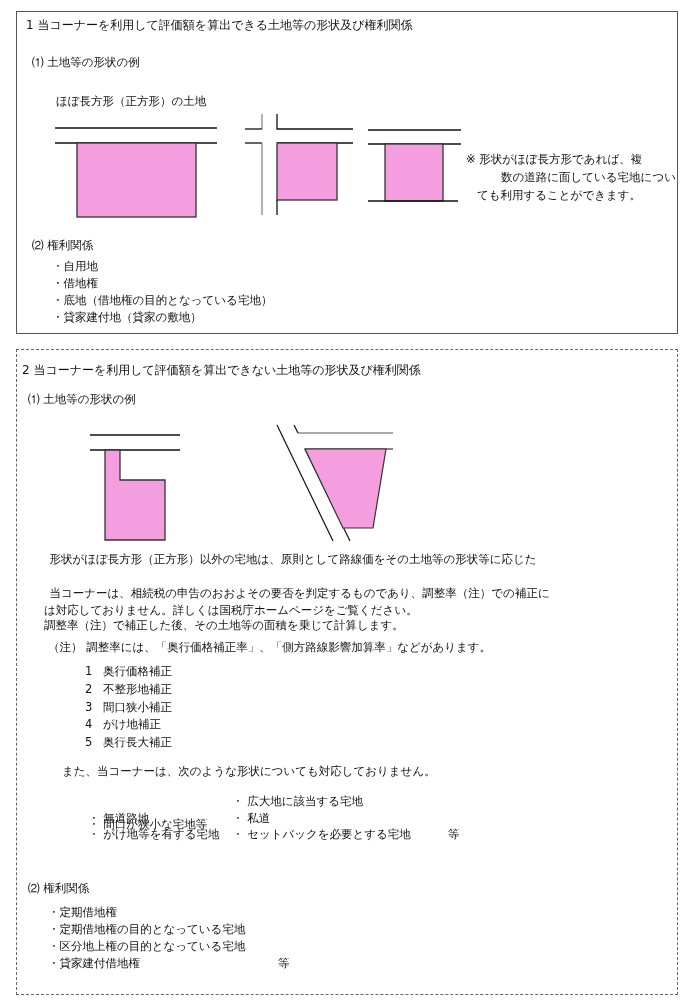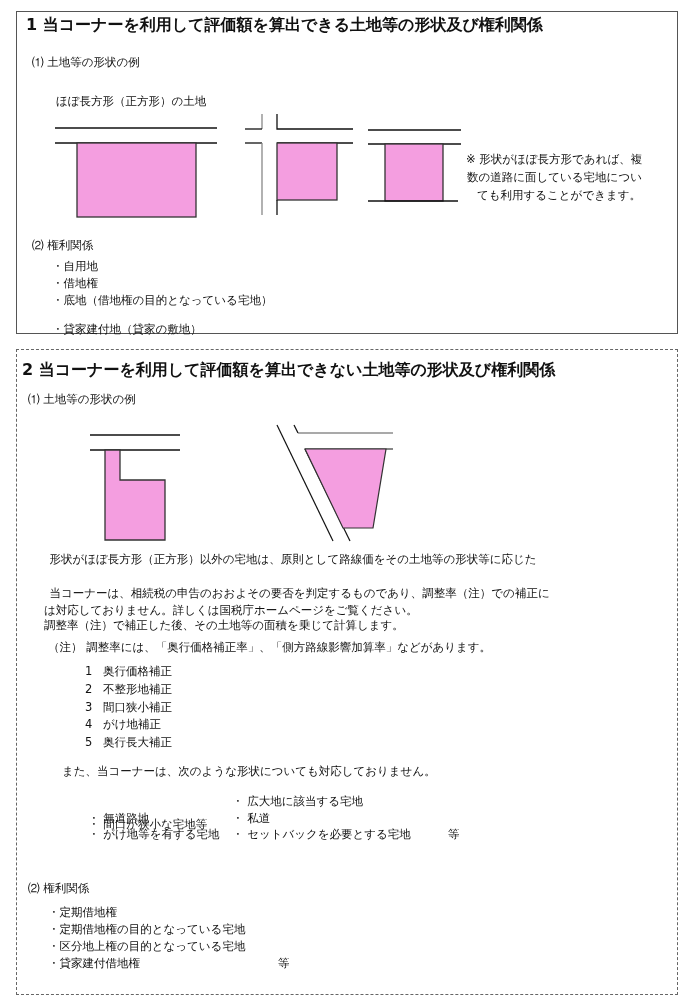--- a/index.html
+++ b/index.html
@@ -3,21 +3,21 @@
 <meta charset="utf-8">
 <style>
   html, body { margin:0; padding:0; background:#ffffff; }
   body { width:690px; height:1001px; position:relative; overflow:hidden;
          font-family:"DejaVu Sans", "Liberation Sans", sans-serif; color:#111; font-size:11.5px; }
   .box1 { position:absolute; left:16px; top:11px; width:662px; height:323px;
           border:1px solid #555; box-sizing:border-box; }
   .box2 { position:absolute; left:16px; top:349px; width:662px; height:646px;
           border:1px dashed #666; box-sizing:border-box; }
   .t { position:absolute; white-space:nowrap; line-height:16px; }
-  .h { font-weight:bold; font-size:16px; }
+  .h { font-weight:normal; font-size:12px; }
   svg.diag { position:absolute; left:0; top:0; }
 </style>
 </head>
 <body>
 
 <svg class="diag" width="690" height="1001">
 
   <g stroke="#111" stroke-width="1.3" fill="none">
     <line x1="55" y1="128" x2="217" y2="128"></line>
     <line x1="55" y1="143" x2="217" y2="143"></line>
@@ -56,27 +56,27 @@
     <line x1="305" y1="449" x2="350" y2="541"></line>
     <polygon points="305,449 386,449 373,528 343,528" fill="#f49ee0" stroke="#333"></polygon>
   </g>
 </svg>
 
 <div class="box1"></div>
 <div class="t h" style="left:26px;top:17px;">1  当コーナーを利用して評価額を算出できる土地等の形状及び権利関係</div>
 <div class="t" style="left:32px;top:54px;">⑴  土地等の形状の例</div>
 <div class="t" style="left:56px;top:93px;">ほぼ長方形（正方形）の土地</div>
 <div class="t" style="left:466px;top:151px;">※  形状がほぼ長方形であれば、複</div>
-<div class="t" style="left:467px;top:169px;">数の道路に面している宅地につい</div>
+<div class="t" style="left:501px;top:169px;">数の道路に面している宅地につい</div>
 <div class="t" style="left:477px;top:187px;text-align:center;">ても利用することができます。</div>
 <div class="t" style="left:32px;top:237px;">⑵  権利関係</div>
 <div class="t" style="left:52px;top:258px;">・自用地</div>
 <div class="t" style="left:52px;top:275px;">・借地権</div>
 <div class="t" style="left:52px;top:292px;">・底地（借地権の目的となっている宅地）</div>
-<div class="t" style="left:52px;top:321px;">・貸家建付地（貸家の敷地）</div>
+<div class="t" style="left:52px;top:309px;">・貸家建付地（貸家の敷地）</div>
 
 <div class="box2"></div>
 <div class="t h" style="left:22px;top:362px;text-align:center;">2  当コーナーを利用して評価額を算出できない土地等の形状及び権利関係</div>
 <div class="t" style="left:28px;top:391px;">⑴  土地等の形状の例</div>
 
 <div class="t" style="left:38px;top:551px;">　形状がほぼ長方形（正方形）以外の宅地は、原則として路線価をその土地等の形状等に応じた</div>
 <div class="t" style="left:44px;top:569px;margin-top:48px;">調整率（注）で補正した後、その土地等の面積を乗じて計算します。</div>
 <div class="t" style="left:38px;top:585px;">　当コーナーは、相続税の申告のおおよその要否を判定するものであり、調整率（注）での補正に</div>
 <div class="t" style="left:44px;top:602px;">は対応しておりません。詳しくは国税庁ホームページをご覧ください。</div>
 

